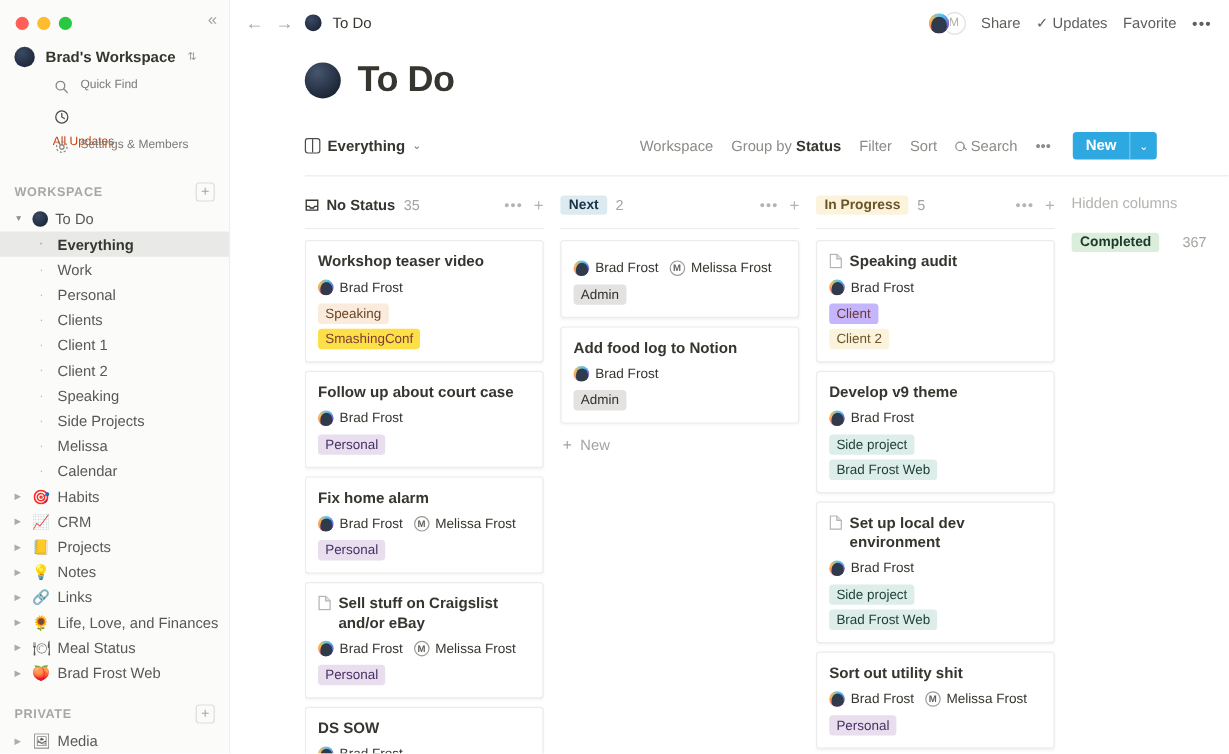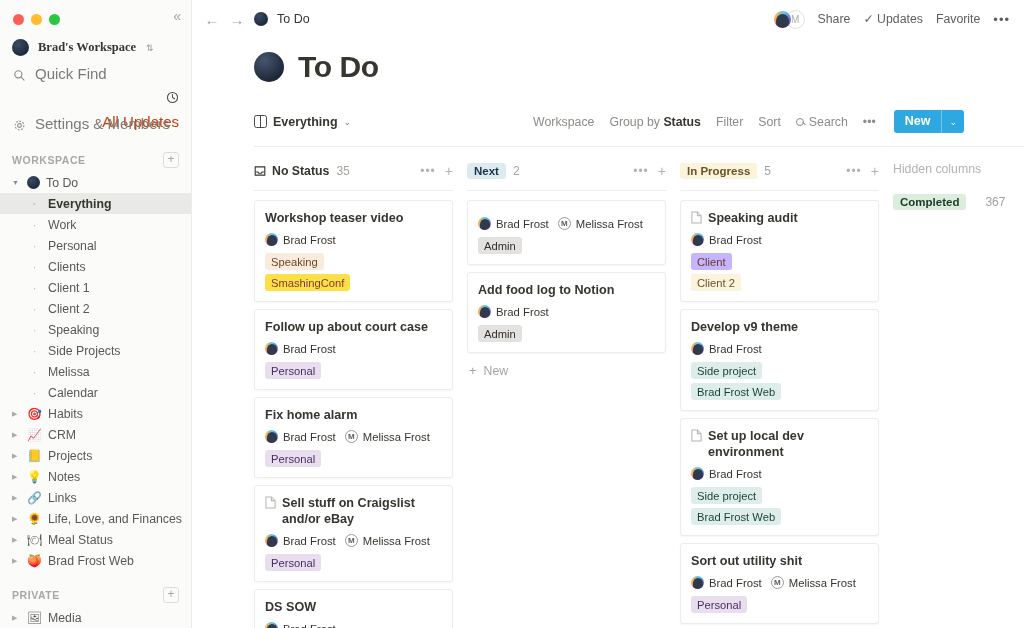--- a/index.html
+++ b/index.html
@@ -32,34 +32,34 @@
   .dot.yellow { background: #febc2e; }
   .dot.green { background: #28c840; }
   .collapse {
     position: absolute; top: 7px; right: 11px;
     color: #a5a39f; font-size: 14px; line-height: 18px;
     cursor: pointer; letter-spacing: -1px;
   }
 
   .ws-row {
     display: flex; align-items: center; gap: 9px;
-    padding: 5px 12px; margin-top: 6px; cursor: pointer; font-family: Liberation Serif, serif;
+    padding: 5px 12px; margin-top: 6px; cursor: pointer;
   }
   .ws-avatar {
     width: 17px; height: 17px; border-radius: 50%;
     background: radial-gradient(circle at 35% 30%, #3b4a63, #1f2a3d 70%);
     flex: 0 0 17px;
   }
   .ws-name { font-size: 12.5px; font-weight: 700; color: #37352f; }
   .ws-chev { font-size: 9px; color: #9b9a97; margin-left: 1px; }
 
   .nav-item {
-    display: flex; align-items: flex-end; gap: 9px;
-    padding: 4px 12px; font-size: 15px; color: #7c7a76;
-    cursor: pointer; height: 25px;
+    display: flex; align-items: flex-start; gap: 9px;
+    padding: 4px 12px; font-size: 10px; color: #7c7a76;
+    cursor: pointer; height: 25px; margin-left: 32px;
   }
   .nav-item.bold { color: #c2410c; font-weight: 400; flex-direction: column; }
   .nav-ico { width: 14px; height: 14px; flex: 0 0 14px; display: flex;
              align-items: center; justify-content: center; color: #8d8b87; }
 
   .section-head {
     display: flex; align-items: center; justify-content: space-between;
     padding: 16px 12px 4px 12px;
   }
   .section-title {

